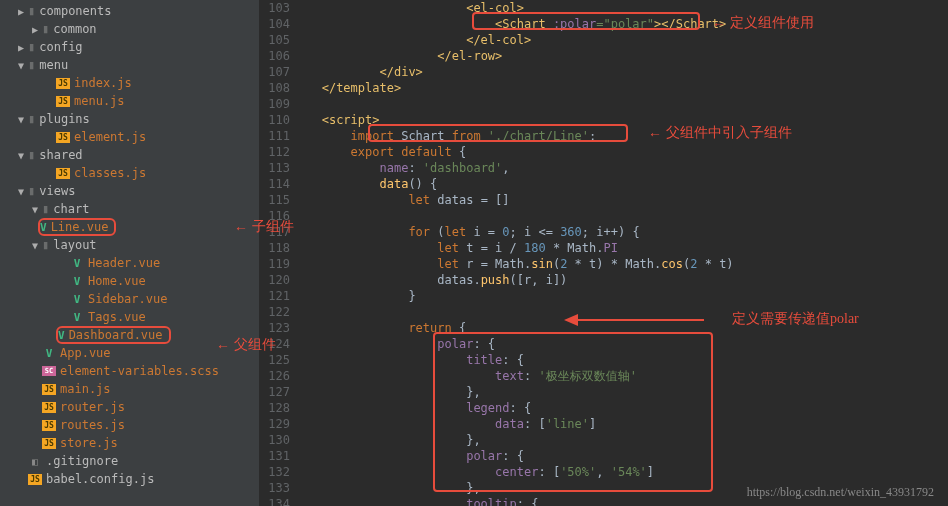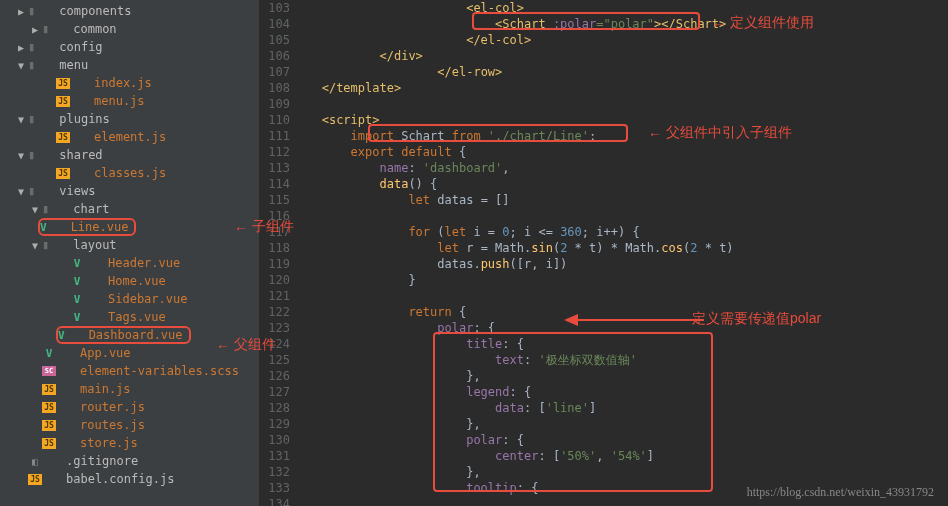--- a/index.html
+++ b/index.html
@@ -26,21 +26,21 @@
   height: 18px;
   white-space: nowrap;
   cursor: pointer;
 }
 .arrow { width: 14px; display: inline-flex; justify-content: center; color: #adadad; font-size: 10px; }
 .icon-folder { color: #8a8a8a; margin-right: 4px; }
 .icon-js { background: #f5a623; color: #4b3a00; font-size: 8px; font-weight: bold; padding: 1px 2px; margin-right: 4px; width: 14px; text-align: center; }
 .icon-vue { color: #41b883; font-weight: bold; margin-right: 4px; width: 14px; text-align: center; font-size: 11px; }
 .icon-scss { background: #cc6699; color: white; font-size: 7px; font-weight: bold; padding: 1px; margin-right: 4px; width: 14px; text-align: center; }
 .icon-git { color: #888; margin-right: 4px; width: 14px; text-align: center; font-size: 10px; }
-.tree-label { color: #bbbbbb; margin-left: 20px; }
+.tree-label { color: #bbbbbb; }
 .tree-label.orange { color: #cc7832; }
 .highlight-box { border: 2px solid #e74c3c; border-radius: 6px; padding: 0 6px 0 0; }
 .annotation { position: absolute; color: #e74c3c; font-family: 'PingFang SC', sans-serif; font-size: 14px; z-index: 10; pointer-events: none; }
 .arrow-left { color: #e74c3c; display: inline-block; margin-right: 4px; }
 .editor {
   flex: 1;
   background: #2b2b2b;
   position: relative;
   display: flex;
   overflow: hidden;
@@ -239,32 +239,33 @@
       <div>130</div>
       <div>131</div>
       <div>132</div>
       <div>133</div>
       <div>134</div>
     </div>
   <div class="code">
     <div class="line">                       <span class="tag">&lt;el-col&gt;</span></div>
     <div class="line">                           <span class="tag">&lt;Schart </span><span class="attr">:polar</span><span class="str">="polar"</span><span class="tag">&gt;&lt;/Schart&gt;</span></div>
     <div class="line">                       <span class="tag">&lt;/el-col&gt;</span></div>
+    <div class="line">                   <span class="tag">&lt;/el-row&gt;</span></div>
     <div class="line">           <span class="tag">&lt;/div&gt;</span></div>
-    <div class="line">                   <span class="tag">&lt;/el-row&gt;</span></div>
     <div class="line">   <span class="tag">&lt;/template&gt;</span></div>
     <div class="line"></div>
     <div class="line">   <span class="tag">&lt;script&gt;</span></div>
     <div class="line">       <span class="kw">import </span><span class="ident">Schart </span><span class="kw">from </span><span class="str">'./chart/Line'</span><span>;</span></div>
     <div class="line">       <span class="kw">export </span><span class="kw">default </span><span>{</span></div>
     <div class="line">           <span class="attr">name</span><span>: </span><span class="str">'dashboard'</span><span>,</span></div>
     <div class="line">           <span class="fn">data</span><span>() {</span></div>
     <div class="line">               <span class="kw">let </span><span>datas = []</span></div>
     <div class="line"></div>
     <div class="line">               <span class="kw">for </span><span>(</span><span class="kw">let </span><span>i = </span><span class="num">0</span><span>; i &lt;= </span><span class="num">360</span><span>; i++) {</span></div>
+    <div class="line">                   <span class="kw">let </span><span>t = i / </span><span class="num">180</span><span> * Math.</span><span class="attr">PI</span></div>
     <div class="line">                   <span class="kw">let </span><span>r = Math.</span><span class="fn">sin</span><span>(</span><span class="num">2</span><span> * t) * Math.</span><span class="fn">cos</span><span>(</span><span class="num">2</span><span> * t)</span></div>
     <div class="line">                   <span>datas.</span><span class="fn">push</span><span>([r, i])</span></div>
     <div class="line">               <span>}</span></div>
     <div class="line"></div>
     <div class="line">               <span class="kw">return </span><span>{</span></div>
     <div class="line">                   <span class="attr">polar</span><span>: {</span></div>
     <div class="line">                       <span class="attr">title</span><span>: {</span></div>
     <div class="line">                           <span class="attr">text</span><span>: </span><span class="str">'极坐标双数值轴'</span></div>
     <div class="line">                       <span>},</span></div>
     <div class="line">                       <span class="attr">legend</span><span>: {</span></div>
@@ -278,19 +279,19 @@
     <div class="code-box1" style="left:172px; top:12px; width:228px; height:18px;"></div>
     <div class="code-box1" style="left:68px; top:124px; width:260px; height:18px;"></div>
     <div class="code-box1" style="left:133px; top:332px; width:280px; height:160px;"></div>
   </div>
 </div>
 
 <div class="annotation" style="left:200px; top:218px;margin-left:34px;"><span class="arrow-left">←</span><span>子组件</span></div>
 <div class="annotation" style="left:192px; top:336px;margin-left:24px;"><span class="arrow-left">←</span><span>父组件</span></div>
 <div class="annotation" style="left:712px; top:14px;"><span class="arrow-left">←</span><span>定义组件使用</span></div>
 <div class="annotation" style="left:648px; top:124px;"><span class="arrow-left">←</span><span>父组件中引入子组件</span></div>
-<div class="annotation" style="left:692px; top:310px;"><span>定义需要传递值polar</span></div>
+<div class="annotation" style="left:732px; top:310px;font-family:Liberation Serif, serif;"><span>定义需要传递值polar</span></div>
 <svg style="position:absolute; left:564px; top:310px; pointer-events:none;" width="140" height="20">
     <line x1="140" y1="10" x2="10" y2="10" stroke="#e74c3c" stroke-width="2"></line>
     <polygon points="0,10 14,4 14,16" fill="#e74c3c"></polygon>
   </svg>
 
 <div class="watermark">https://blog.csdn.net/weixin_43931792</div>
 
 </body></html>

